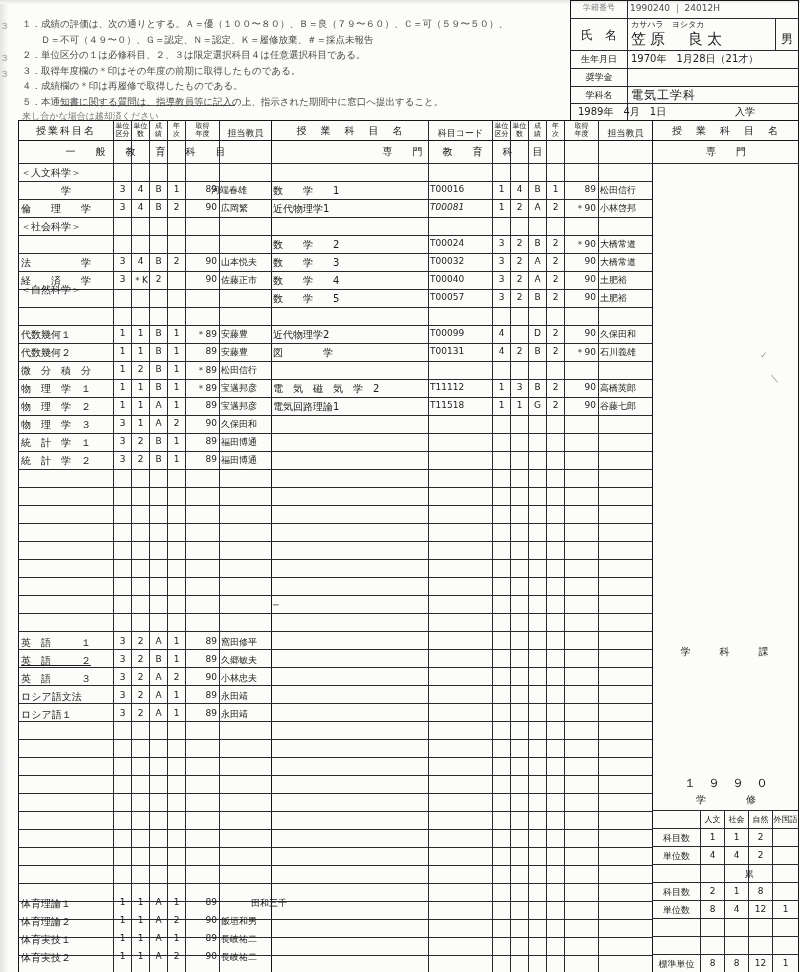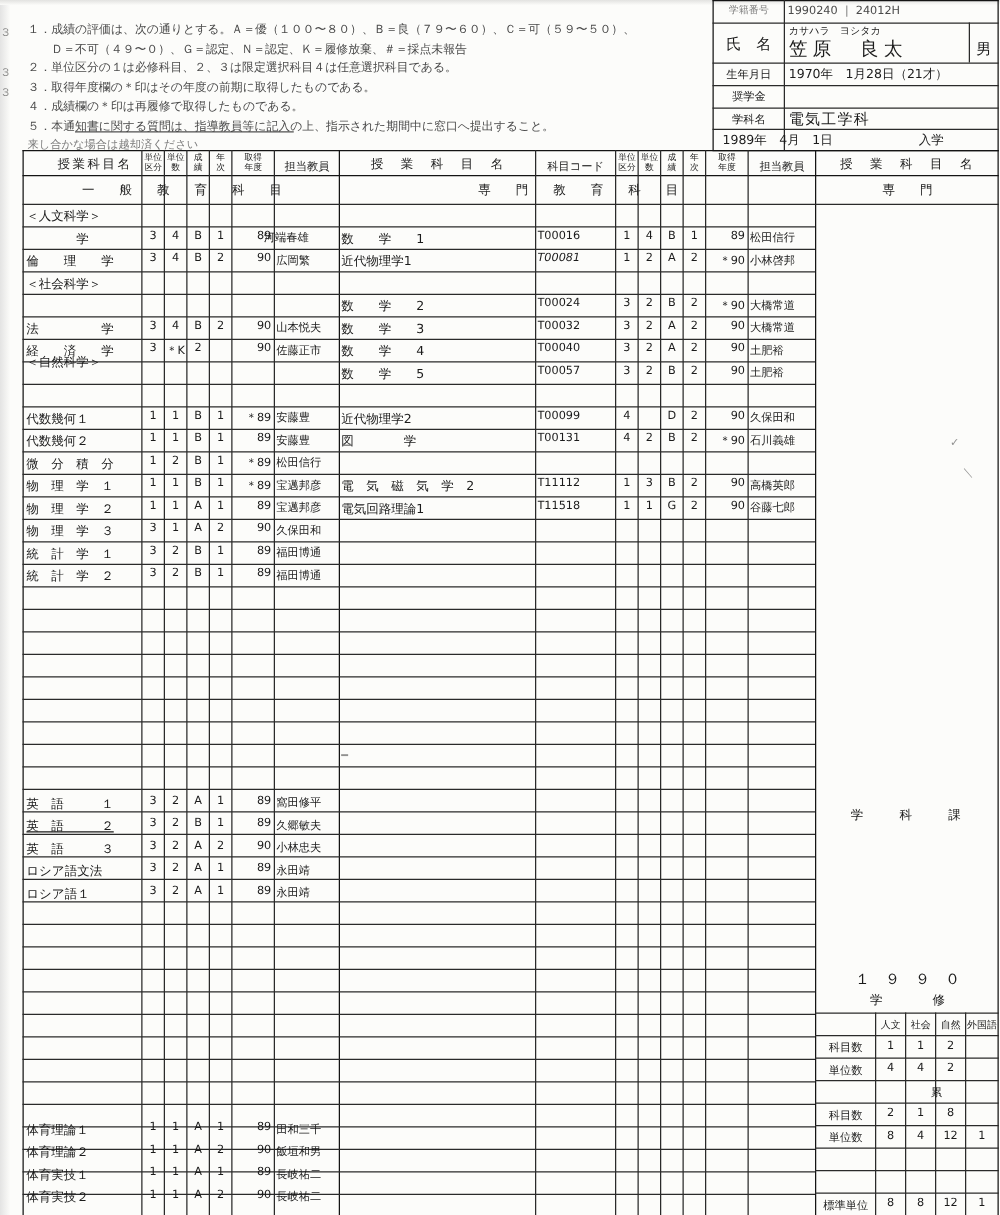--- a/index.html
+++ b/index.html
@@ -107,21 +107,21 @@
 
   <div class="line vl" style="left:428px;top:120px;height:852px;"></div>
   <div class="line vl" style="left:492px;top:120px;height:852px;"></div>
   <div class="line vl" style="left:510px;top:120px;height:852px;"></div>
   <div class="line vl" style="left:528px;top:120px;height:852px;"></div>
   <div class="line vl" style="left:546px;top:120px;height:852px;"></div>
   <div class="line vl" style="left:564px;top:120px;height:852px;"></div>
   <div class="line vl" style="left:598px;top:120px;height:852px;"></div>
   <div class="line thick vl" style="left:652px;top:120px;height:852px;"></div>
 
-  <div class="cell hdr ctr" style="left:20px;top:124px;width:112px;letter-spacing:2px;">授業科目名</div>
+  <div class="cell hdr ctr" style="left:20px;top:124px;width:92px;letter-spacing:2px;">授業科目名</div>
   <div class="cell tiny ctr" style="left:114px;top:122px;width:17px;">単位<br>区分</div>
   <div class="cell tiny ctr" style="left:132px;top:122px;width:17px;">単位<br>数</div>
   <div class="cell tiny ctr" style="left:150px;top:122px;width:17px;">成<br>績</div>
   <div class="cell tiny ctr" style="left:168px;top:122px;width:17px;">年<br>次</div>
   <div class="cell tiny ctr" style="left:186px;top:122px;width:33px;">取得<br>年度</div>
   <div class="cell sm ctr" style="left:220px;top:127px;width:51px;">担当教員</div>
 
   <div class="cell hdr ctr" style="left:273px;top:124px;width:155px;letter-spacing:2px;">授　業　科　目　名</div>
   <div class="cell sm ctr" style="left:429px;top:127px;width:63px;">科目コード</div>
   <div class="cell tiny ctr" style="left:493px;top:122px;width:17px;">単位<br>区分</div>
@@ -312,21 +312,21 @@
       <div class="cell sm" style="left:221px;top:708px;width:50px;">永田靖</div>
     </div>
 
   <div id="health-rows">
       <div class="cell hdr" style="left:21px;top:897px;width:92px;">体育理論１</div>
       <div class="cell sm ctr" style="left:114px;top:897px;width:17px;">1</div>
       <div class="cell sm ctr" style="left:132px;top:897px;width:17px;">1</div>
       <div class="cell sm ctr" style="left:150px;top:897px;width:17px;">A</div>
       <div class="cell sm ctr" style="left:168px;top:897px;width:17px;">1</div>
       <div class="cell sm rgt" style="left:186px;top:897px;width:31px;">89</div>
-      <div class="cell sm" style="left:221px;top:897px;width:50px;">田和三千</div>
+      <div class="cell sm" style="left:221px;top:897px;width:50px;padding-left:30px;">田和三千</div>
       <div class="cell hdr" style="left:21px;top:915px;width:92px;">体育理論２</div>
       <div class="cell sm ctr" style="left:114px;top:915px;width:17px;">1</div>
       <div class="cell sm ctr" style="left:132px;top:915px;width:17px;">1</div>
       <div class="cell sm ctr" style="left:150px;top:915px;width:17px;">A</div>
       <div class="cell sm ctr" style="left:168px;top:915px;width:17px;">2</div>
       <div class="cell sm rgt" style="left:186px;top:915px;width:31px;">90</div>
       <div class="cell sm" style="left:221px;top:915px;width:50px;">飯垣和男</div>
       <div class="cell hdr" style="left:21px;top:933px;width:92px;">体育実技１</div>
       <div class="cell sm ctr" style="left:114px;top:933px;width:17px;">1</div>
       <div class="cell sm ctr" style="left:132px;top:933px;width:17px;">1</div>

